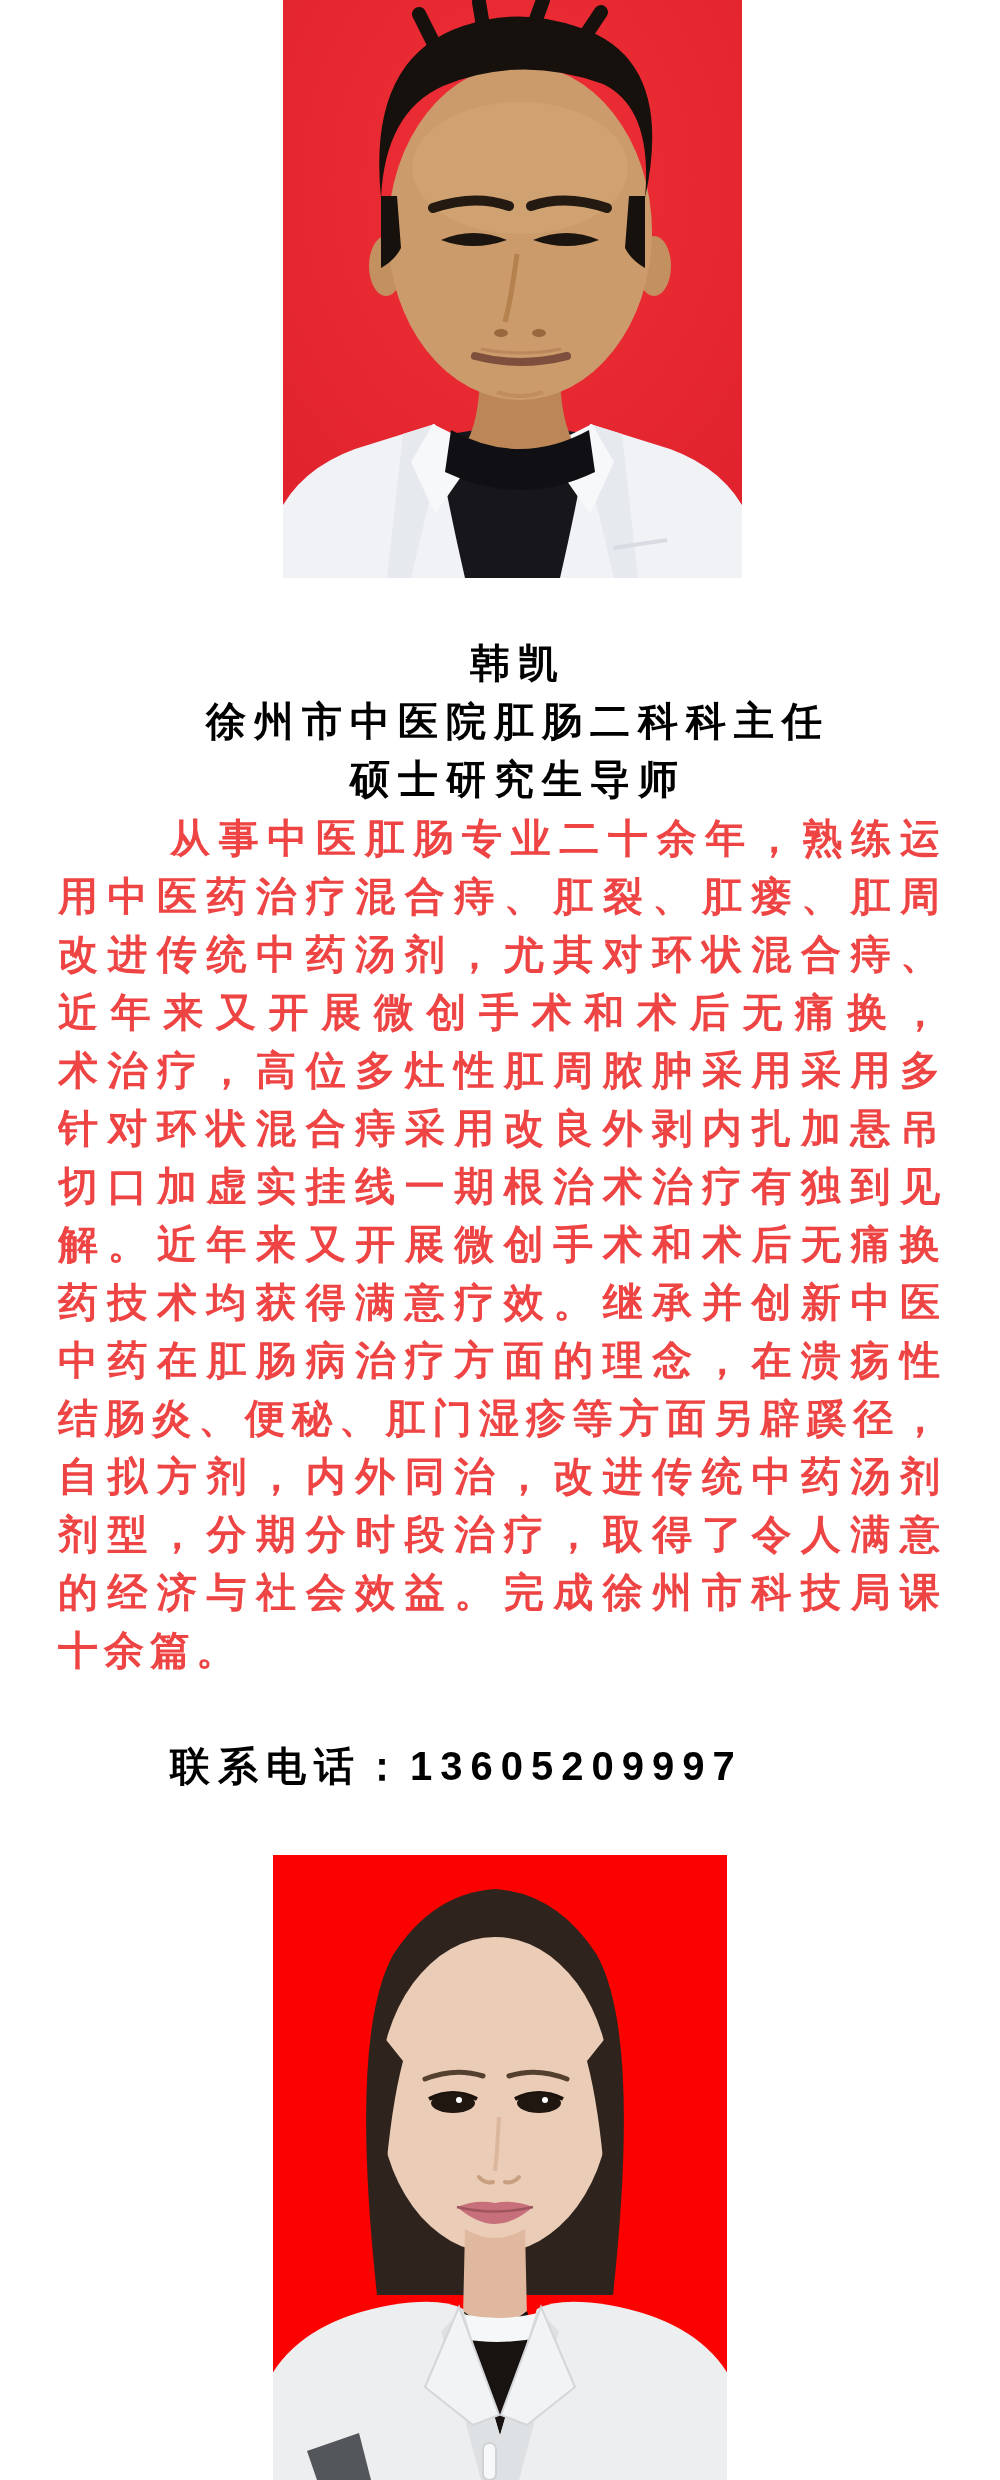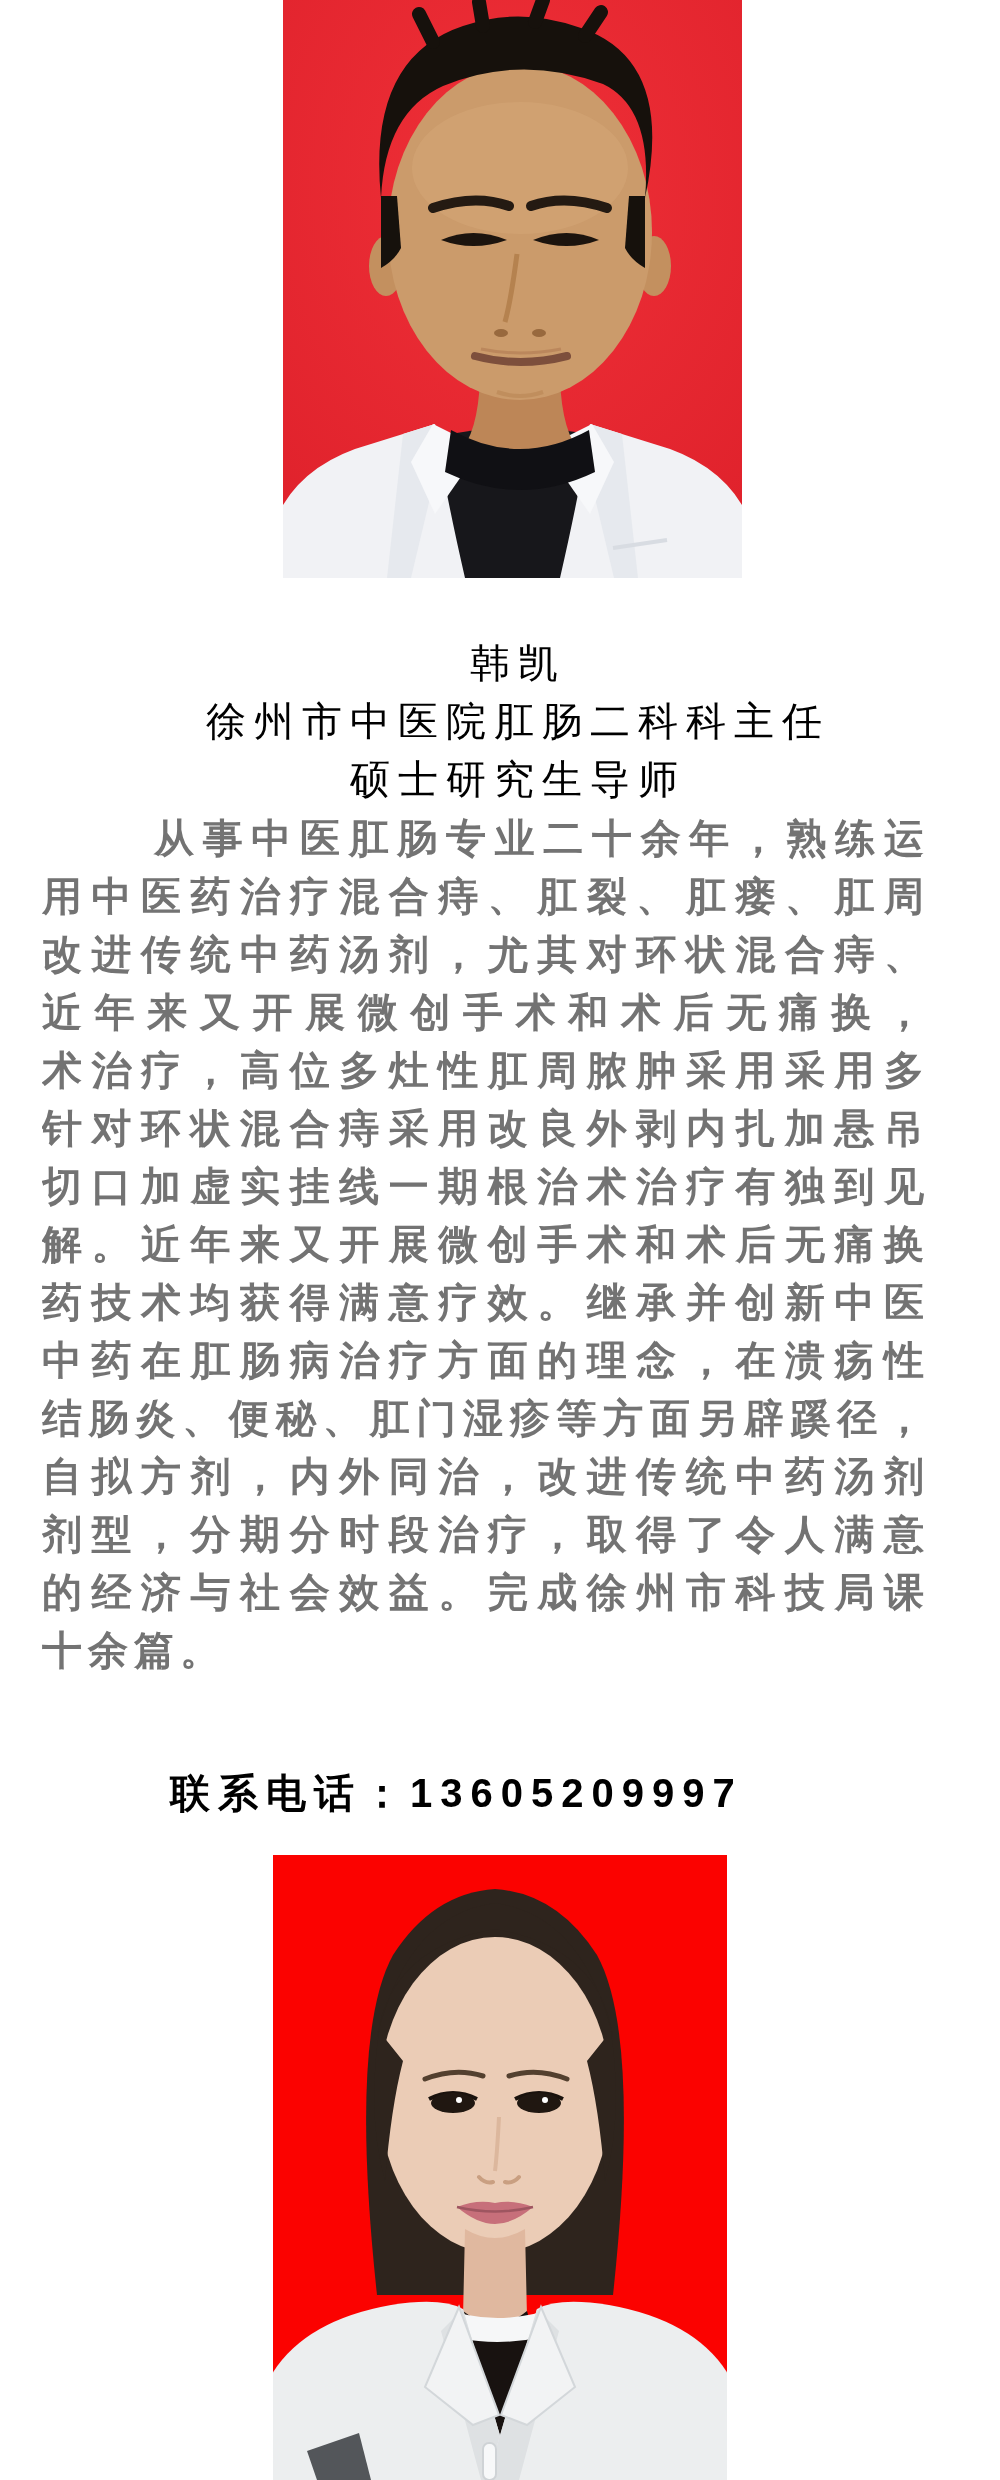--- a/index.html
+++ b/index.html
@@ -6,32 +6,32 @@
   html,body{margin:0;padding:0;}
   body{background:#ffffff;font-family:"Liberation Sans", sans-serif;}
   #canvas{position:relative;width:1000px;height:2480px;background:#ffffff;overflow:hidden;}
 
   .photo{position:absolute;overflow:hidden;}
   .photo svg{display:block;width:100%;height:100%;}
   #photo-top{left:283px;top:0;width:459px;height:578px;}
   #photo-bottom{left:273px;top:1855px;width:454px;height:625px;}
 
   .hdr{position:absolute;left:0;top:634px;width:1000px;text-align:center;color:#000;}
-  .hdr .hline{height:58px;line-height:58px;font-size:40px;font-weight:400;letter-spacing:8px;white-space:nowrap;margin-left:36px;}
+  .hdr .hline{height:58px;line-height:58px;font-size:40px;font-weight:700;letter-spacing:8px;white-space:nowrap;margin-left:36px;}
 
-  .bio{position:absolute;left:42px;top:809px;width:886px;color:#737373;}
+  .bio{position:absolute;left:58px;top:809px;width:886px;color:#ef4444;}
   .bio .line{height:58px;line-height:58px;font-size:40px;font-weight:700;letter-spacing:4px;
              text-align:justify;text-align-last:justify;text-justify:inter-character;
              overflow:hidden;white-space:nowrap;}
   .bio .line.indent{text-indent:112px;}
   .bio .line.noj{text-align:right;text-align-last:left;letter-spacing:6px;}
 
   .contact{position:absolute;left:58px;top:1737px;width:886px;height:58px;line-height:58px;
            font-size:40px;font-weight:700;color:#000;letter-spacing:8px;white-space:nowrap;
-           text-indent:112px;margin-top:27px;}
+           text-indent:112px;}
 </style>
 </head>
 <body>
 
 <div id="canvas">
 
   <div class="photo" id="photo-top">
     <svg viewBox="0 0 459 578" preserveAspectRatio="none" xmlns="http://www.w3.org/2000/svg">
       <defs>
         <radialGradient id="redA" cx="50%" cy="32%" r="80%">

